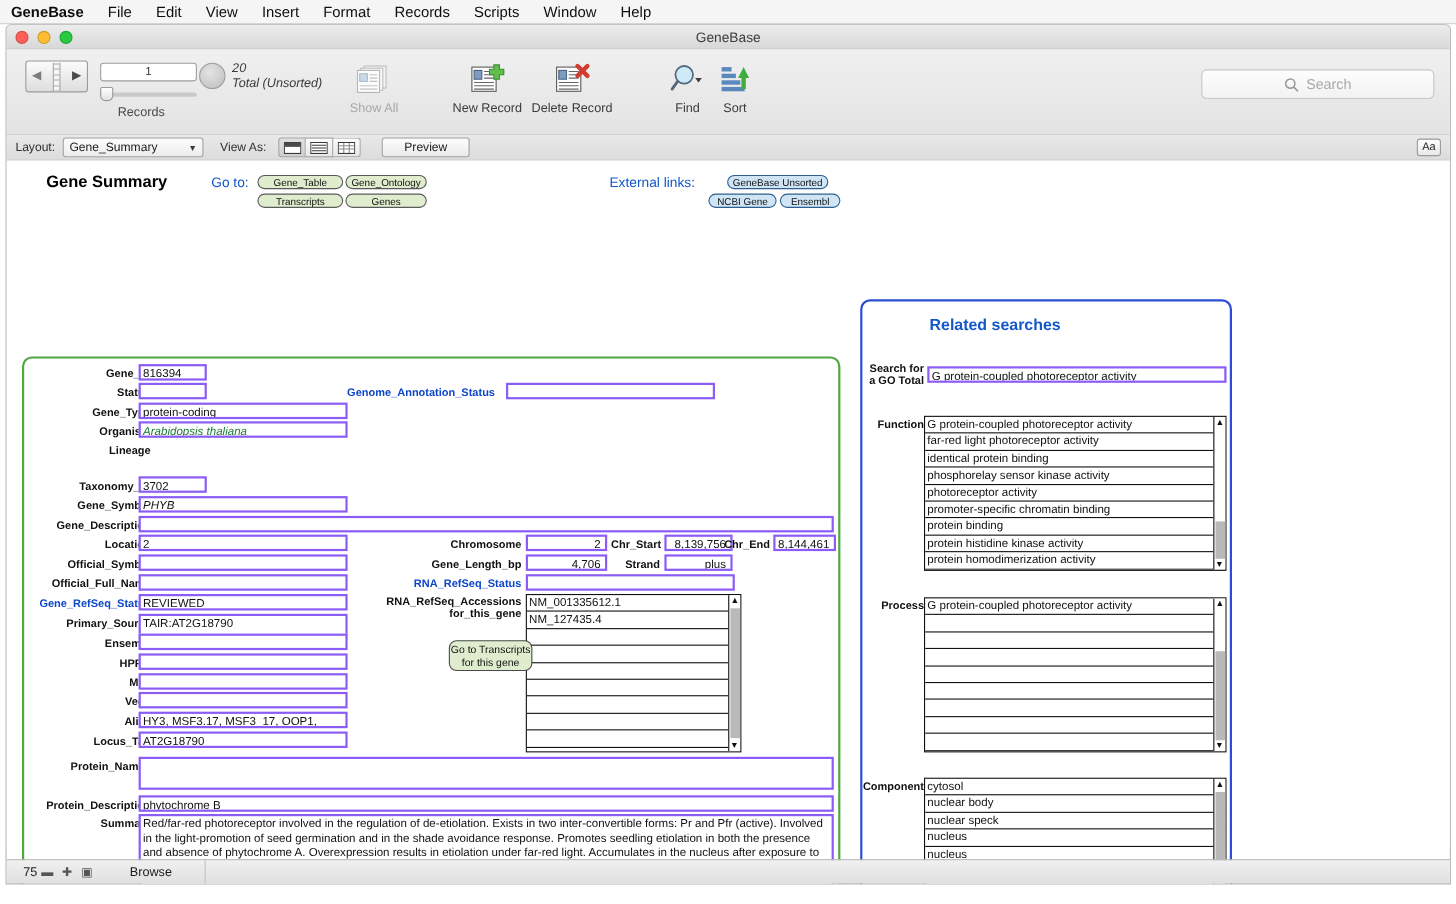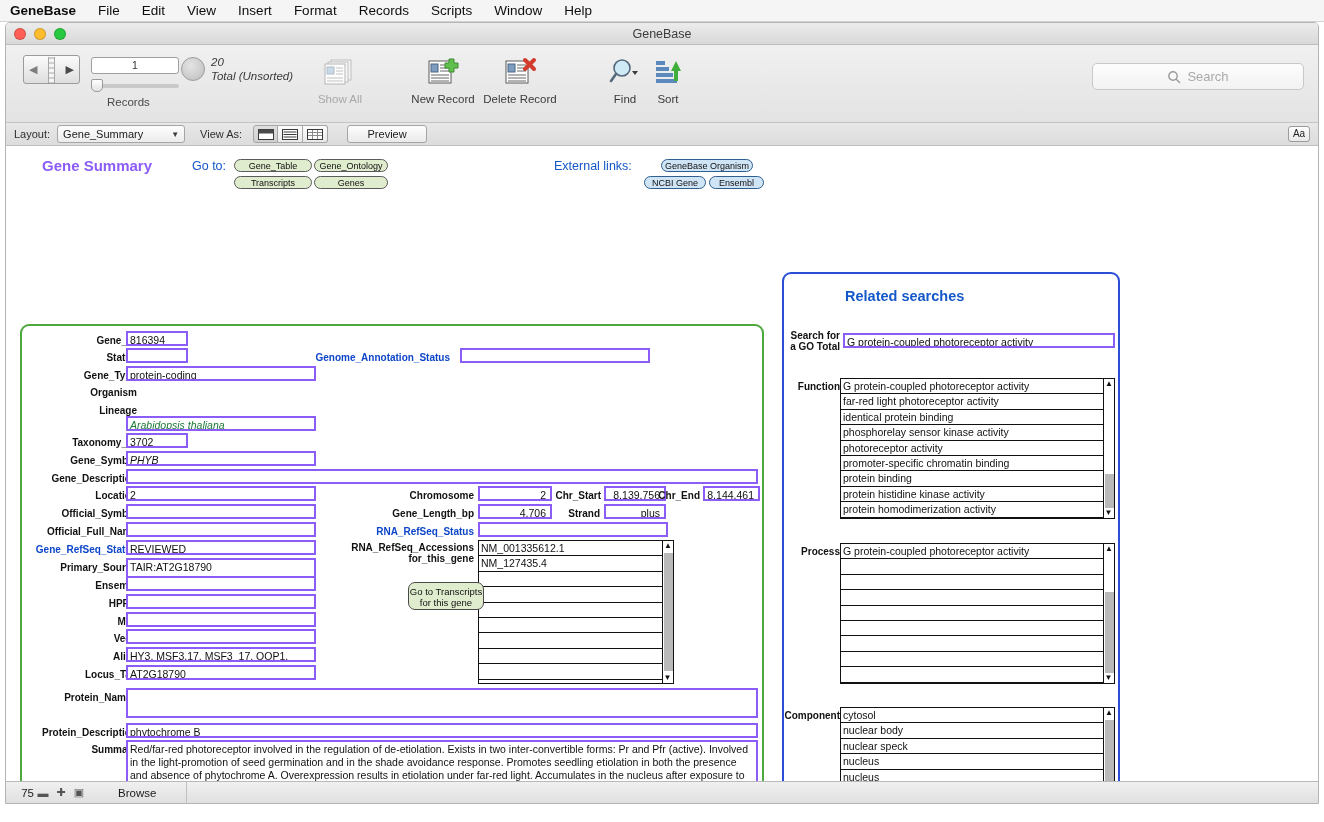--- a/index.html
+++ b/index.html
@@ -147,21 +147,21 @@
     border: 1px solid #9b9b9b; border-radius: 3px;
     font-size: 10px; color: #222; text-align: center; line-height: 14px;
   }
 
   
   .canvas { position: relative; height: 625px; background: #ffffff; }
 
   
   .page-title {
     position: absolute; left: 36px; top: 137px;
-    font-size: 15px; font-weight: bold; color: #8b5cf6;
+    font-size: 15px; font-weight: bold; color: #000000;
   }
   .goto-label { position: absolute; left: 186px; top: 139px; font-size: 12.5px; color: #1457c8; }
   .ext-label { position: absolute; left: 548px; top: 139px; font-size: 12.5px; color: #1457c8; }
 
   .pill {
     position: absolute; height: 13px;
     border-radius: 7px;
     font-size: 9px; color: #111;
     text-align: center; line-height: 12px;
     border: 1px solid #555;
@@ -198,21 +198,21 @@
     position: absolute;
     background: #ffffff;
     border: 2px solid #8b5cf6;
     font-size: 10.5px; color: #111;
     padding: 1px 2px;
     line-height: 13px;
     overflow: hidden;
     white-space: nowrap;
   }
   .fld.multi { white-space: normal; line-height: 12.5px; }
-  .fld.italic-green { font-style: italic; color: #1a7a33; margin-top: 33px; }
+  .fld.italic-green { font-style: italic; color: #1a7a33; }
   .fld.italic { font-style: italic; }
   .fld.ralign { text-align: right; padding-right: 4px; }
 
   
   .portal { position: absolute; border: 1px solid #111; background: #fff; overflow: hidden; }
   .portal .row {
     border-bottom: 1px solid #111;
     font-size: 10.5px; color: #111;
     padding-left: 2px; line-height: 15px; height: 15.4px;
     white-space: nowrap; overflow: hidden;
@@ -424,21 +424,21 @@
 
     <div class="page-title" style="top:11px;">Gene Summary</div>
     <div class="goto-label" style="top:13px;">Go to:</div>
     <div class="ext-label" style="top:13px;">External links:</div>
 
     <div class="pill green" style="left:228px; top:13px; width:78px;">Gene_Table</div>
     <div class="pill green" style="left:308px; top:13px; width:74px;">Gene_Ontology</div>
     <div class="pill green" style="left:228px; top:30px; width:78px;">Transcripts</div>
     <div class="pill green" style="left:308px; top:30px; width:74px;">Genes</div>
 
-    <div class="pill blue" style="left:655px; top:13px; width:92px;">GeneBase Organism</div>
+    <div class="pill blue" style="left:655px; top:13px; width:92px;">GeneBase Unsorted</div>
     <div class="pill blue" style="left:638px; top:30px; width:62px;">NCBI Gene</div>
     <div class="pill blue" style="left:703px; top:30px; width:55px;">Ensembl</div>
 
     <div class="green-panel">
 
       <div class="flabel" style="left:20px; top:9px; width:95px;">Gene_ID</div>
       <div class="fld" style="left:104px; top:5px; width:62px; height:15px;">816394</div>
 
       <div class="flabel" style="left:20px; top:26px; width:95px;">Status</div>
       <div class="fld" style="left:104px; top:22px; width:62px; height:15px;"></div>

